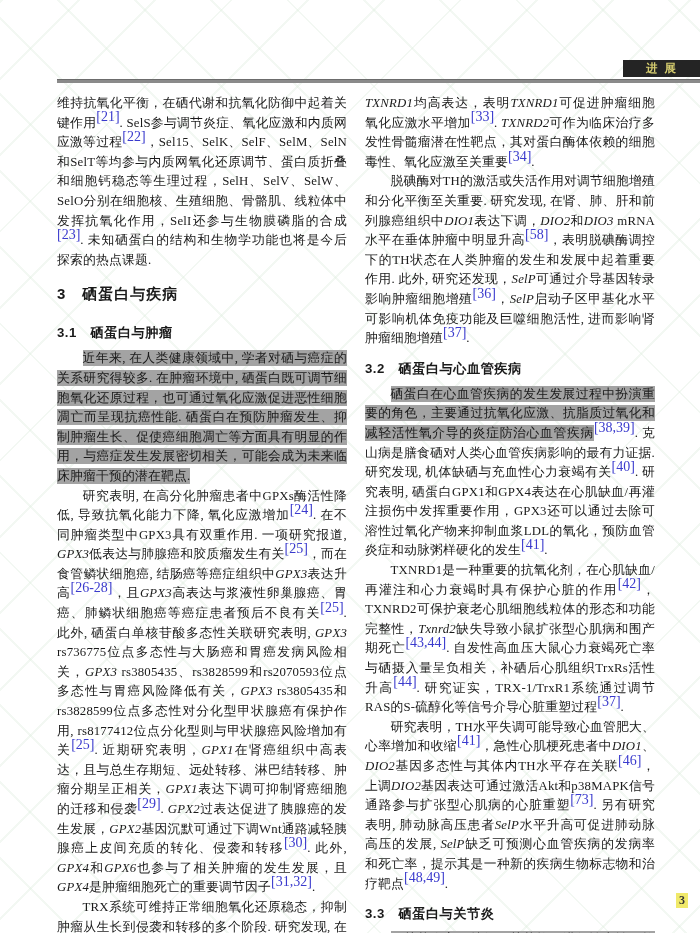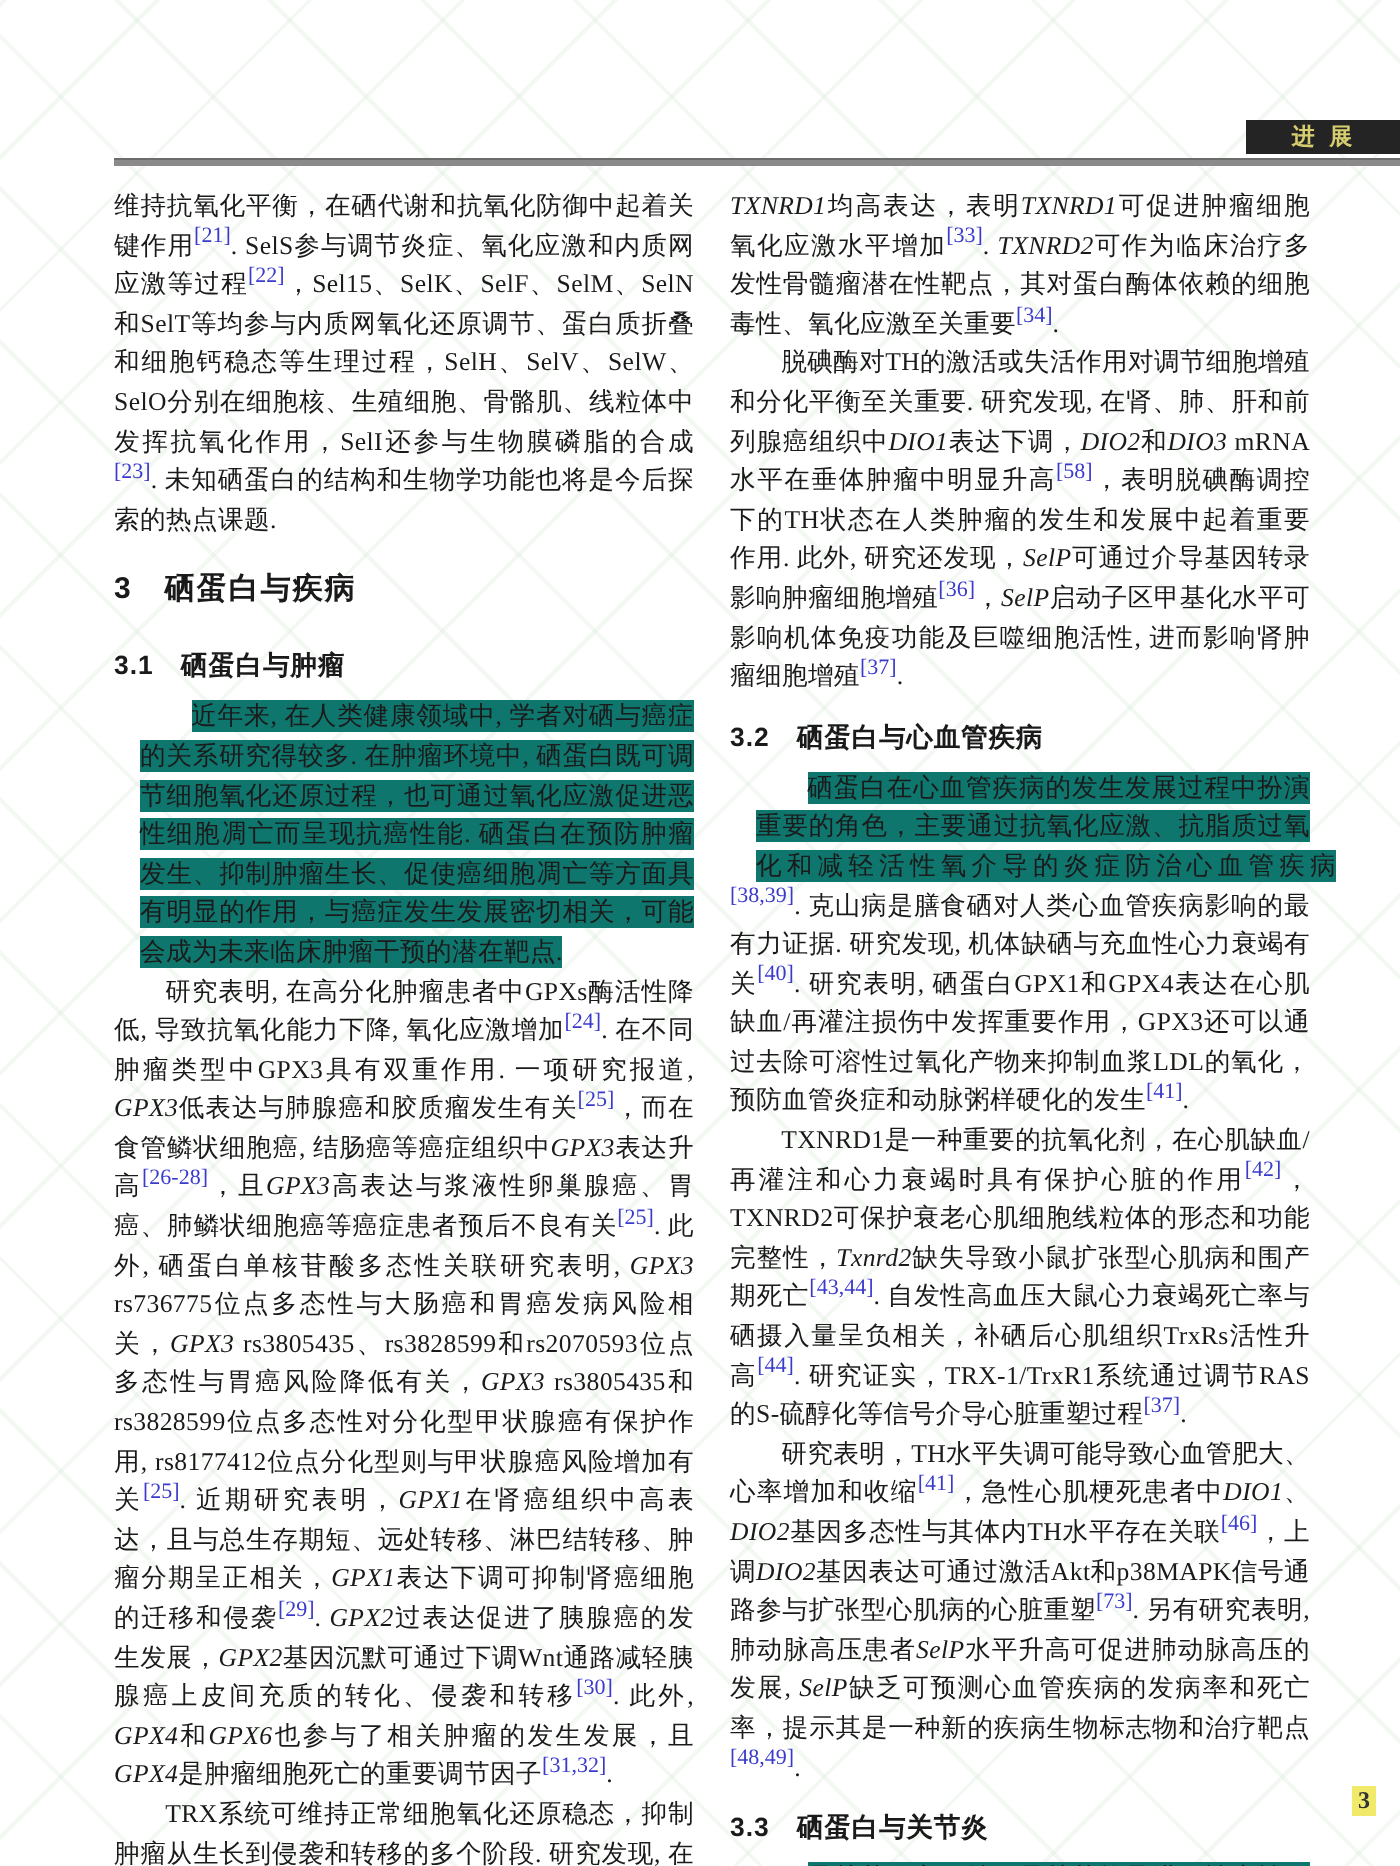--- a/index.html
+++ b/index.html
@@ -52,33 +52,32 @@
     font-weight: bold; font-size: 15px;
     margin: 15px 0 20px 0; letter-spacing: 1px;
   }
   .sec-h2 {
     font-family: "Liberation Sans", sans-serif;
     font-weight: bold; font-size: 13.2px;
     margin: 11px 0 7px 0; letter-spacing: 0.5px;
   }
   sup {
     color: #3a3acd;
-    font-size: 11px;
+    font-size: 14px;
     line-height: 0;
     font-style: normal;
     letter-spacing: 0;
     margin-top: 10px;
   }
   i { font-style: italic; }
   mark {
-    background: #0f766e;
+    background: #a3a3a3;
     color: inherit;
     padding: 1px 0;
     box-decoration-break: clone;
-    margin-left: 13px;
     -webkit-box-decoration-break: clone;
   }
   .page-number {
     position: absolute; top: 893px; right: 60px;
     font-size: 12px; font-weight: bold; color: #333;
     background: #f0e96a; padding: 0 3px;
   }
 </style>
 </head>
 <body>

